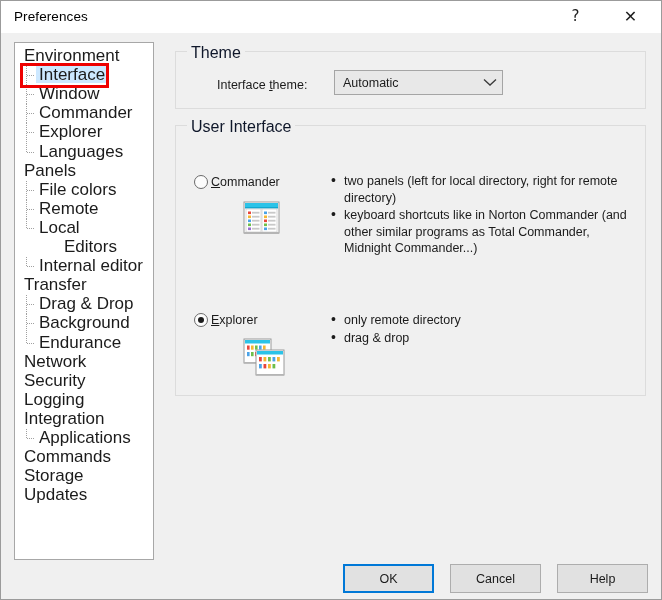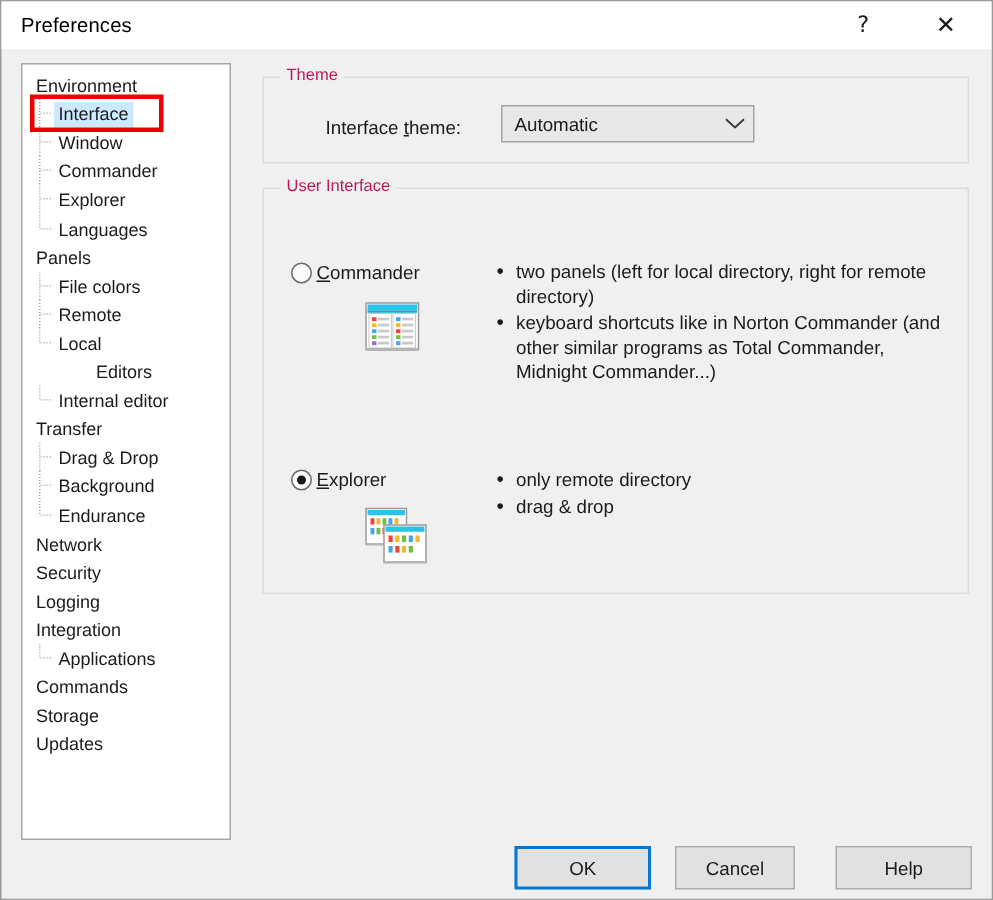--- a/index.html
+++ b/index.html
@@ -75,23 +75,23 @@
     width: 140px; height: 518px;
     background: #ffffff;
     border: 1px solid #a7a7a7;
     box-sizing: border-box;
     overflow: hidden;
   }
   .tree-item {
     position: absolute;
     height: 19px;
     display: flex;
-    align-items: flex-end;
+    align-items: flex-start;
     white-space: nowrap;
-    font-size: 12px;
+    font-size: 17px;
     color: #1b1b1b;
     cursor: default;
   }
   .tree-item .tree-label {
     padding: 1px 3px 1px 3px;
     line-height: 15px;
   }
   .tree-item.child { left: 8px; }
   .tree-item.root  { left: 6px; }
   .tree-item.child .tree-label { margin-left: 0; }
@@ -132,22 +132,22 @@
     position: absolute;
     border: 1px solid #dcdcdc;
     box-sizing: border-box;
     background: transparent;
   }
   .groupbox > .gb-title {
     position: absolute;
     top: -8px; left: 11px;
     background: #f0f0f0;
     padding: 0 4px;
-    font-size: 11px;
-    color: #be185d;
+    font-size: 16px;
+    color: #0f172a;
     white-space: nowrap;
   }
   #gb-theme {
     left: 173px; top: 18px;
     width: 471px; height: 58px;
   }
   #gb-ui {
     left: 173px; top: 92px;
     width: 471px; height: 271px;
   }
@@ -265,21 +265,21 @@
     justify-content: center;
     font-size: 12.5px;
     color: #1b1b1b;
     cursor: default;
   }
   #btn-ok {
     left: 341px; top: 531px; width: 91px;
     border: 2px solid #0078d7;
     background: #e1e1e1;
   }
-  #btn-cancel { left: 448px; top: 531px; width: 80px; }
+  #btn-cancel { left: 448px; top: 531px; width: 91px; }
   #btn-help   { left: 555px; top: 531px; width: 91px; }
 </style>
 </head>
 <body>
 
 <div id="window">
 
   <div id="titlebar">
     <div id="title-text">Preferences</div>
     <div class="tb-btn" id="help-btn">

